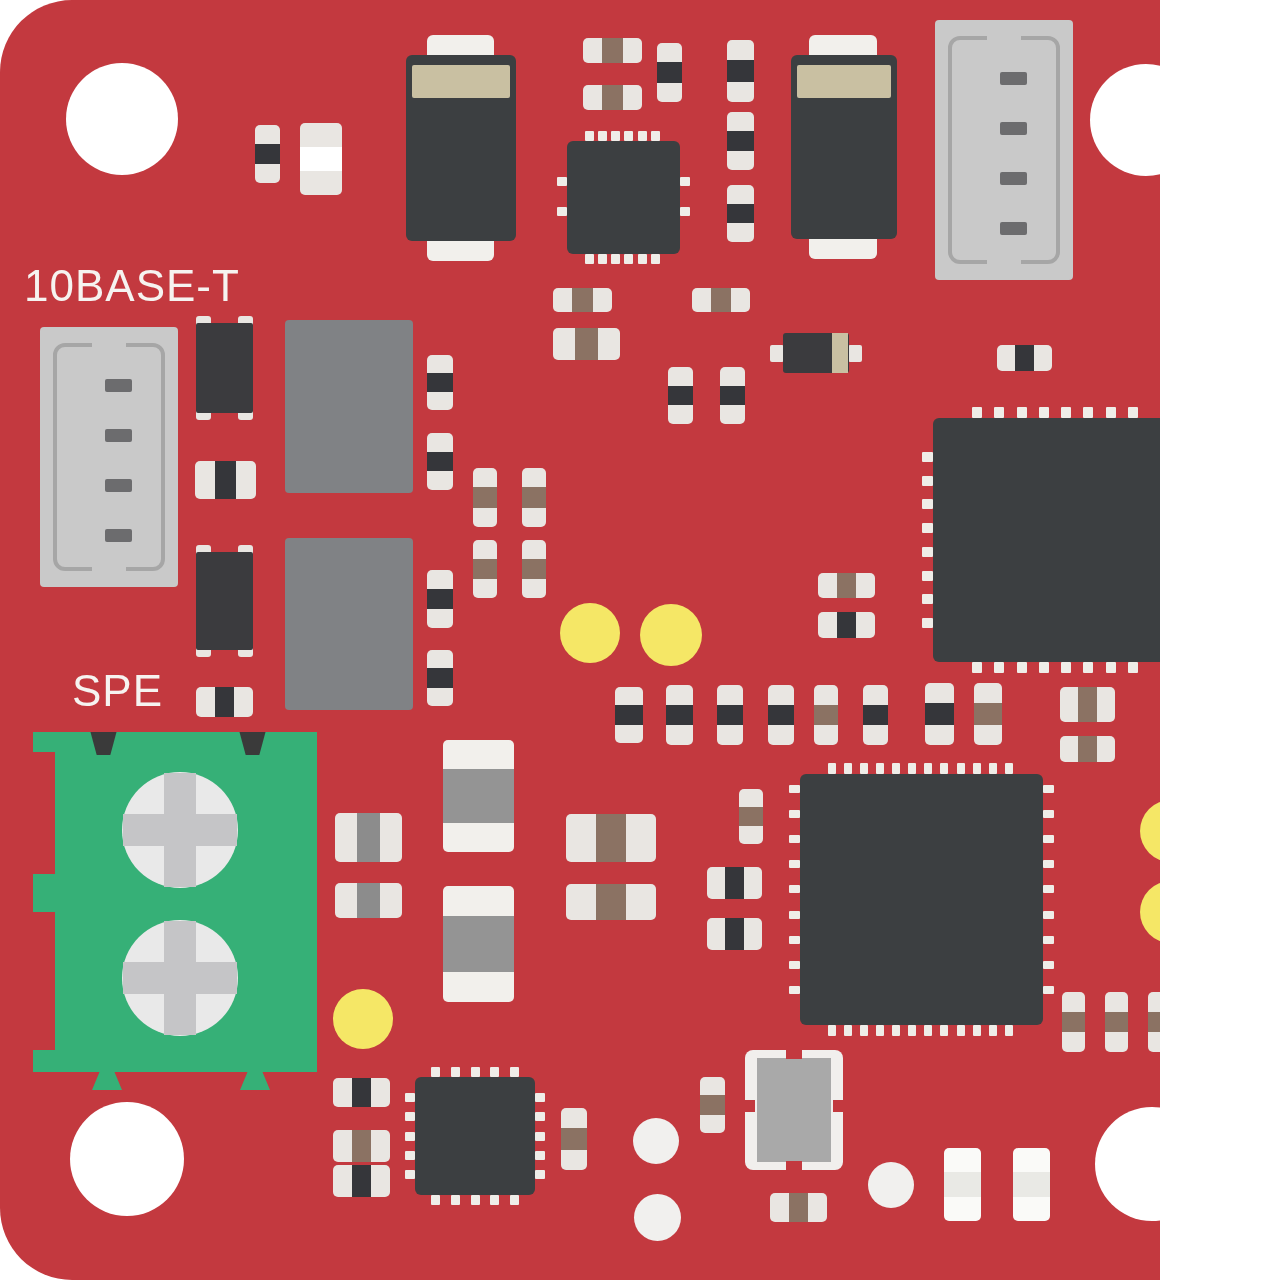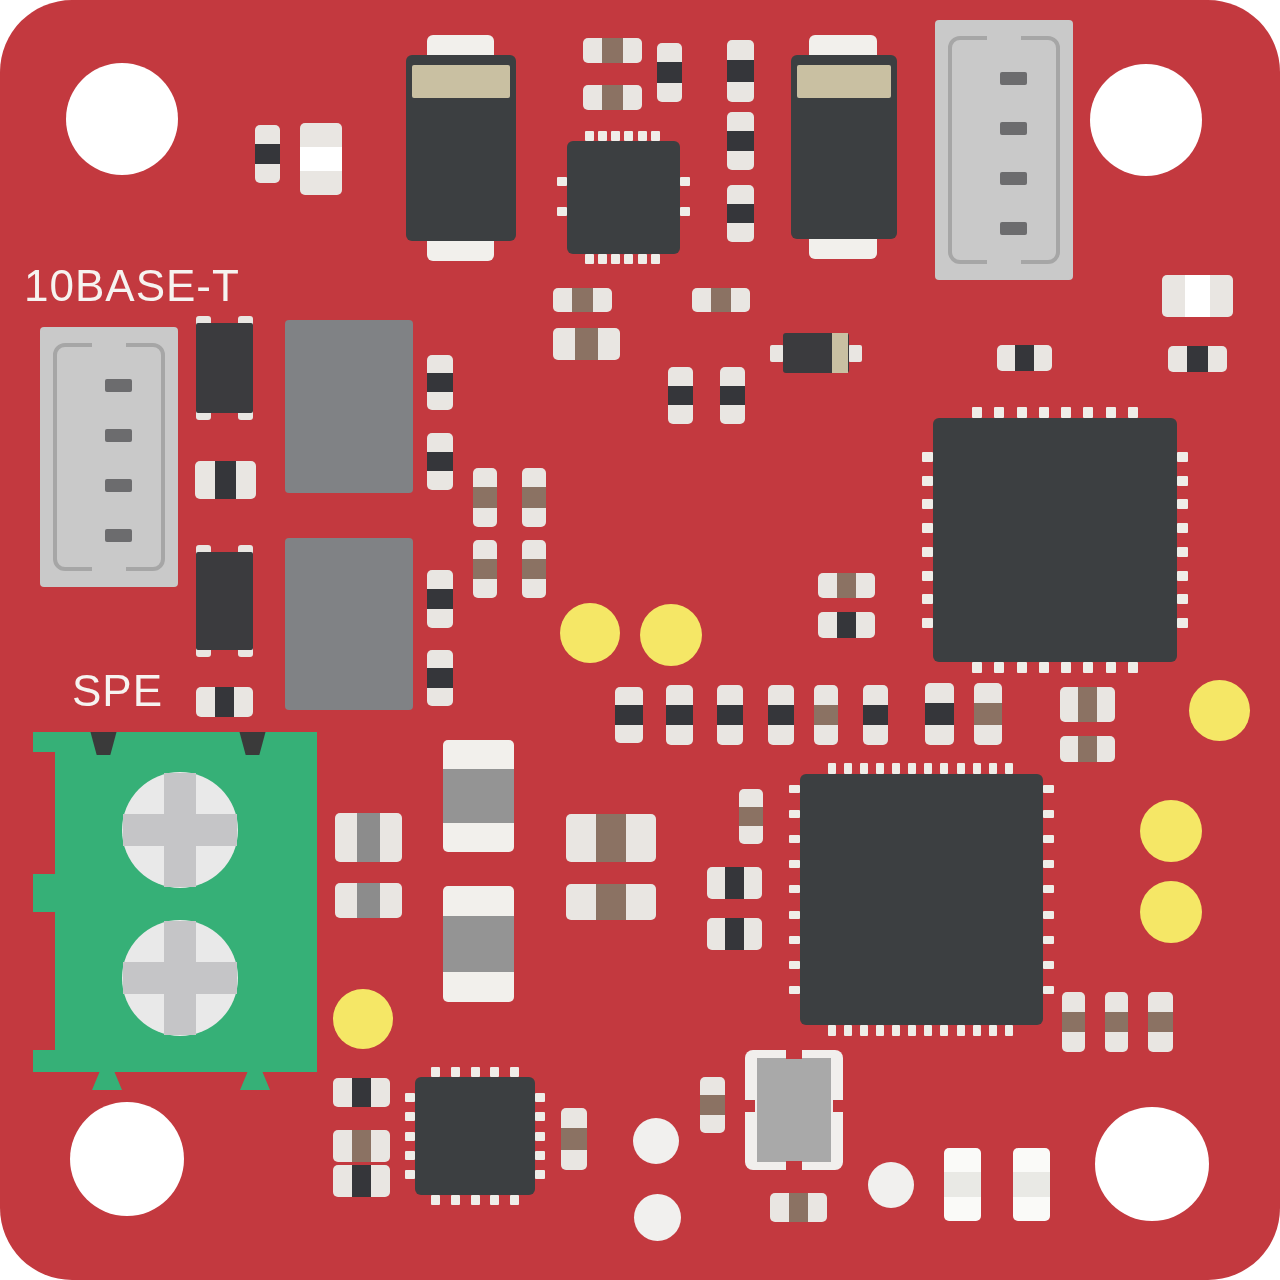--- a/index.html
+++ b/index.html
@@ -1,16 +1,16 @@
 <!DOCTYPE html>
 <html><head>
 <meta charset="utf-8">
 <style>
   html,body{margin:0;padding:0;background:#fff;}
-  #stage{position:relative;width:1280px;height:1280px;background:#ffffff;overflow:hidden;
+  #stage{position:relative;width:1160px;height:1280px;background:#ffffff;overflow:hidden;
          font-family:"Liberation Sans",sans-serif;}
   #pcb{position:absolute;left:0;top:0;width:1280px;height:1280px;border-radius:72px;}
   .abs{position:absolute;}
   .pcb-label{position:absolute;font:400 44px/1 "Liberation Sans",sans-serif;
              color:#F6F3F0;letter-spacing:1px;white-space:nowrap;}
   #lbl-eth{left:24px;top:264px;}
   #lbl-pwr{left:927px;top:291px;}
   #lbl-spe{left:72px;top:669px;}
 </style>
 </head>

